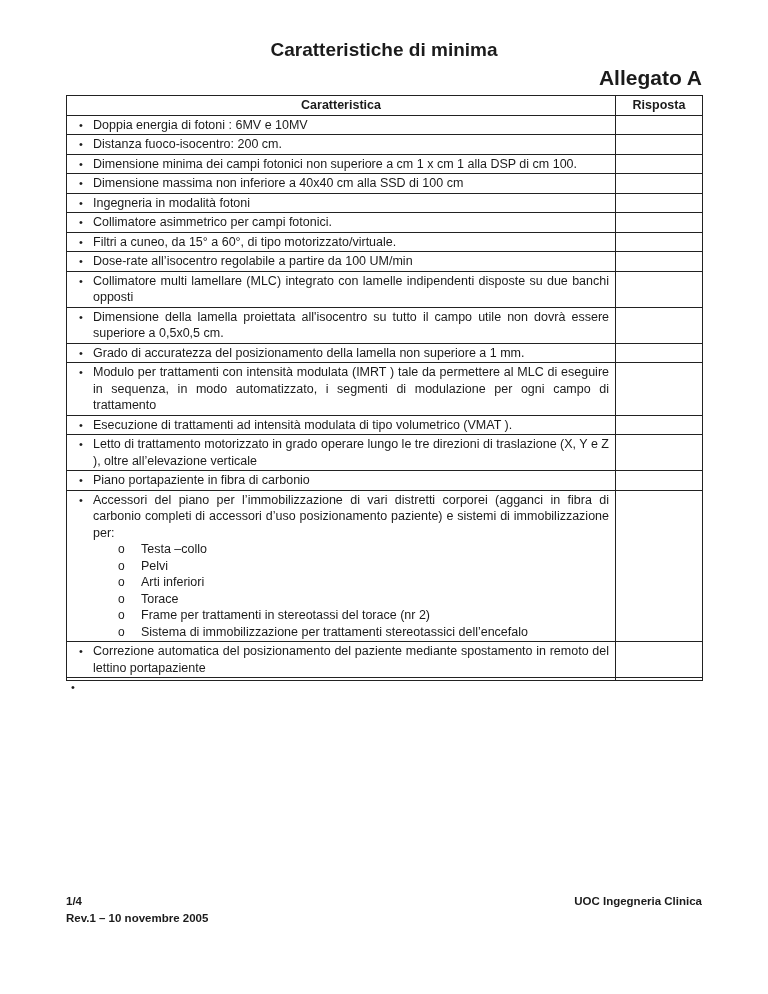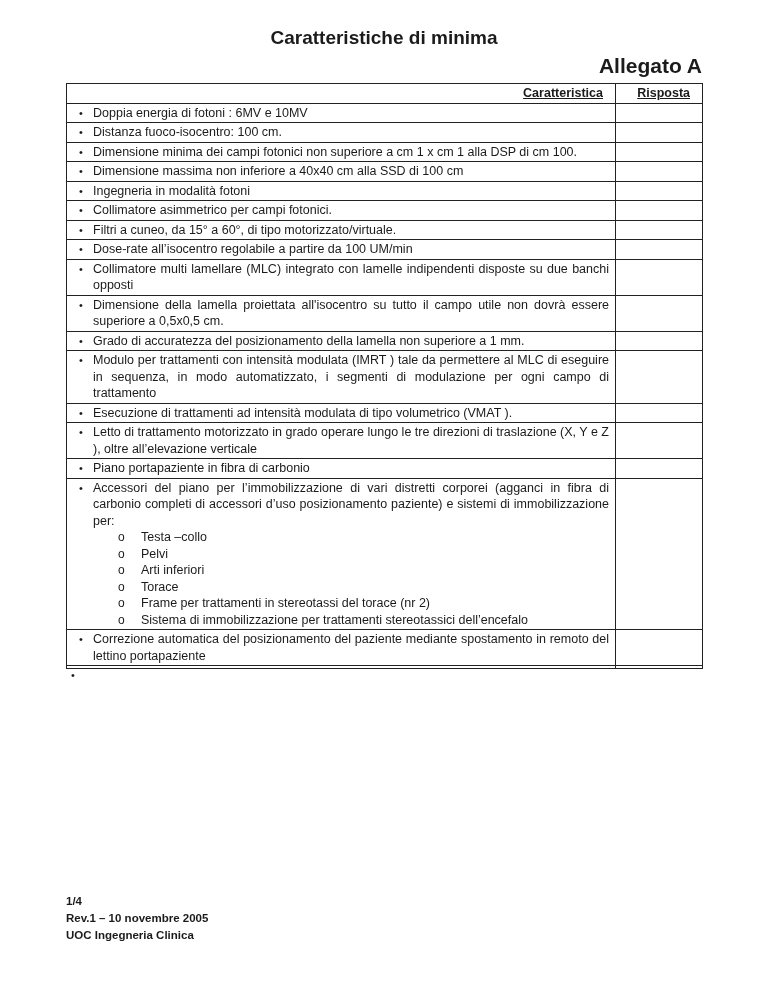--- a/index.html
+++ b/index.html
@@ -5,21 +5,21 @@
   html,body{margin:0;padding:0;background:#ffffff;}
   .page{
     position:relative;
     width:768px;height:994px;
     background:#ffffff;
     color:#1b1b1b;
     font-family:"Liberation Sans",sans-serif;
     overflow:hidden;
   }
   .titles{
-    padding-top:24px;
+    padding-top:36px;
     text-align:center;
     font-weight:bold;
     font-size:19px;
     line-height:28px;
   }
   .allegato{
     width:636px;
     margin:1px 17px 4px 66px;
     text-align:right;
     font-weight:bold;
@@ -30,26 +30,25 @@
     border-collapse:collapse;
     table-layout:fixed;
     margin-left:66px;
     width:636px;
   }
   table.req th, table.req td{
     border:1.5px solid #222222;
     vertical-align:top;
   }
   th.h-cell{
-    text-align:right;
+    text-align:center;
     font-weight:bold;
     font-size:12.5px;
     line-height:16.5px;
     padding:1px 12px;
-    text-decoration:underline;
   }
   td.char-cell{
     position:relative;
     padding:1px 6px 1px 26px;
     font-size:12.5px;
     line-height:16.5px;
     text-align:justify;
   }
   td.char-cell .bullet{
     position:absolute;
@@ -77,21 +76,20 @@
     position:absolute;
     left:66px;
     width:636px;
     top:893px;
     display:flex;
     justify-content:space-between;
     align-items:flex-start;
     font-weight:bold;
     font-size:11.5px;
     line-height:17px;
-    flex-direction:column;
   }
   .footer .left div{ white-space:nowrap; }
 </style>
 </head>
 <body>
 
 <div class="page">
 
   <div class="titles">
     <div>Caratteristiche di minima</div>
@@ -109,21 +107,21 @@
         <th class="h-cell">Caratteristica</th>
         <th class="h-cell">Risposta</th>
       </tr>
     </thead>
     <tbody>
         <tr>
           <td class="char-cell"><span class="bullet">•</span><span>Doppia  energia di fotoni : 6MV e 10MV</span></td>
           <td class="answer-cell"></td>
         </tr>
         <tr>
-          <td class="char-cell"><span class="bullet">•</span><span>Distanza fuoco-isocentro: 100 cm.</span></td>
+          <td class="char-cell"><span class="bullet">•</span><span>Distanza fuoco-isocentro: 200 cm.</span></td>
           <td class="answer-cell"></td>
         </tr>
         <tr>
           <td class="char-cell"><span class="bullet">•</span><span>Dimensione minima dei campi fotonici  non superiore a cm 1 x cm 1 alla DSP di cm 100.</span></td>
           <td class="answer-cell"></td>
         </tr>
         <tr>
           <td class="char-cell"><span class="bullet">•</span><span>Dimensione massima non inferiore  a 40x40 cm alla SSD di 100 cm</span></td>
           <td class="answer-cell"></td>
         </tr>

